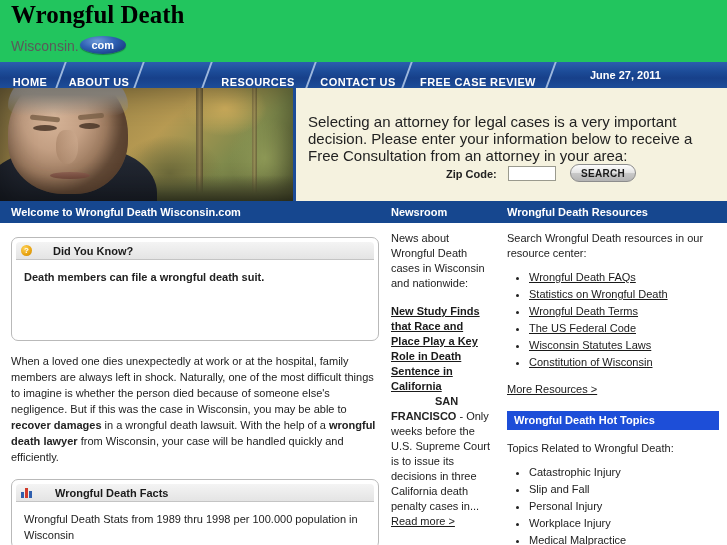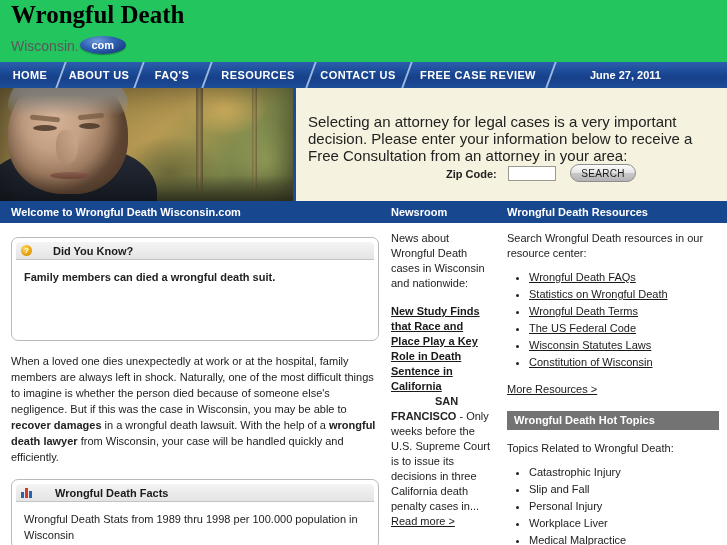--- a/index.html
+++ b/index.html
@@ -58,21 +58,21 @@
 
   
   #navbar {
     height: 26px;
     background: linear-gradient(to bottom, #2b5fae 0%, #1c4b97 38%, #17408a 62%, #1d4d99 100%);
     position: relative;
     overflow: hidden;
   }
   .nav-item {
     position: absolute;
-    top: 0;
+    top: 7px;
     height: 26px;
     line-height: 26px;
     color: #ffffff;
     font-size: 11px;
     font-weight: bold;
     letter-spacing: 0.4px;
     text-align: center;
     white-space: nowrap;
     cursor: pointer;
   }
@@ -218,21 +218,21 @@
     box-sizing: border-box;
   }
   #zip-search {
     position: absolute; left: 274px; top: -2px;
     width: 66px; height: 18px;
     border: 1px solid #8d8d8d;
     border-radius: 9px;
     background: linear-gradient(to bottom, #fdfdfd 0%, #e3e3e3 48%, #c9c9c9 52%, #b4b4b4 100%);
     color: #1a1a1a;
     font-size: 10px;
-    font-weight: normal;
+    font-weight: bold;
     letter-spacing: 0.3px;
     cursor: pointer;
     font-family: "Liberation Sans", sans-serif;
   }
 
   
   #section-bar {
     height: 22px;
     background: #16478f;
     position: relative;
@@ -379,21 +379,21 @@
     display: inline-block;
     margin-top: 10px;
     color: #1a1a1a;
     text-decoration: underline;
     cursor: pointer;
   }
   #hot-bar {
     margin-top: 14px;
     height: 19px;
     line-height: 19px;
-    background: #737373;
+    background: #1d4ed8;
     color: #ffffff;
     font-size: 11px;
     font-weight: bold;
     padding-left: 7px;
     box-sizing: border-box;
   }
   #hot-intro { margin-top: 11px; }
 </style>
 </head>
 <body>
@@ -401,21 +401,20 @@
 <div id="masthead">
   <div id="logo-title">Wrongful Death</div>
   <div id="logo-sub">
     <span>Wisconsin.</span><span id="logo-com">com</span>
   </div>
 </div>
 
 <div id="navbar">
   <div class="nav-item" style="left:0px;width:60px;"><span>HOME</span></div>
   <div class="nav-item" style="left:60px;width:78px;"><span>ABOUT US</span></div>
-  <div class="nav-item" style="left:138px;width:68px;"><span>FAQ'S</span></div>
   <div class="nav-item" style="left:206px;width:104px;"><span>RESOURCES</span></div>
   <div class="nav-item" style="left:310px;width:96px;"><span>CONTACT US</span></div>
   <div class="nav-item" style="left:406px;width:144px;"><span>FREE CASE REVIEW</span></div>
 
   <div class="nav-sep" style="left:60px;"></div>
   <div class="nav-sep" style="left:138px;"></div>
   <div class="nav-sep" style="left:206px;"></div>
   <div class="nav-sep" style="left:310px;"></div>
   <div class="nav-sep" style="left:406px;"></div>
   <div class="nav-sep" style="left:550px;"></div>
@@ -460,21 +459,21 @@
 <div id="content">
 
   <div id="col-left">
 
     <div class="infobox" style="margin-top:14px;height:104px;">
       <div class="infobox-head">
         <span class="q-icon">?</span>
         <span class="title">Did You Know?</span>
       </div>
       <div class="infobox-body">
-        <span class="lead">Family members can died a wrongful death suit.</span>
+        <span class="lead">Death members can file a wrongful death suit.</span>
       </div>
     </div>
 
     <div id="left-para">
       <span>When a loved one dies unexpectedly at work or at the hospital, family members are always left in shock. Naturally, one of the most difficult things to imagine is whether the person died because of someone else's negligence. But if this was the case in Wisconsin, you may be able to </span><b>recover damages</b><span> in a wrongful death lawsuit. With the help of a </span><b>wrongful death lawyer</b><span> from Wisconsin, your case will be handled quickly and efficiently.</span>
     </div>
 
     <div class="infobox" style="margin-top:14px;height:70px;">
       <div class="infobox-head">
         <span class="chart-icon">
@@ -516,19 +515,19 @@
 
     <a id="more-res">More Resources &gt;</a>
 
     <div id="hot-bar">Wrongful Death Hot Topics</div>
     <div id="hot-intro">Topics Related to Wrongful Death:</div>
 
     <ul id="hot-list">
       <li>Catastrophic Injury</li>
       <li>Slip and Fall</li>
       <li>Personal Injury</li>
-      <li>Workplace Liver</li>
+      <li>Workplace Injury</li>
       <li>Medical Malpractice</li>
 
     </ul>
   </div>
 
 </div>
 
 </body></html>

